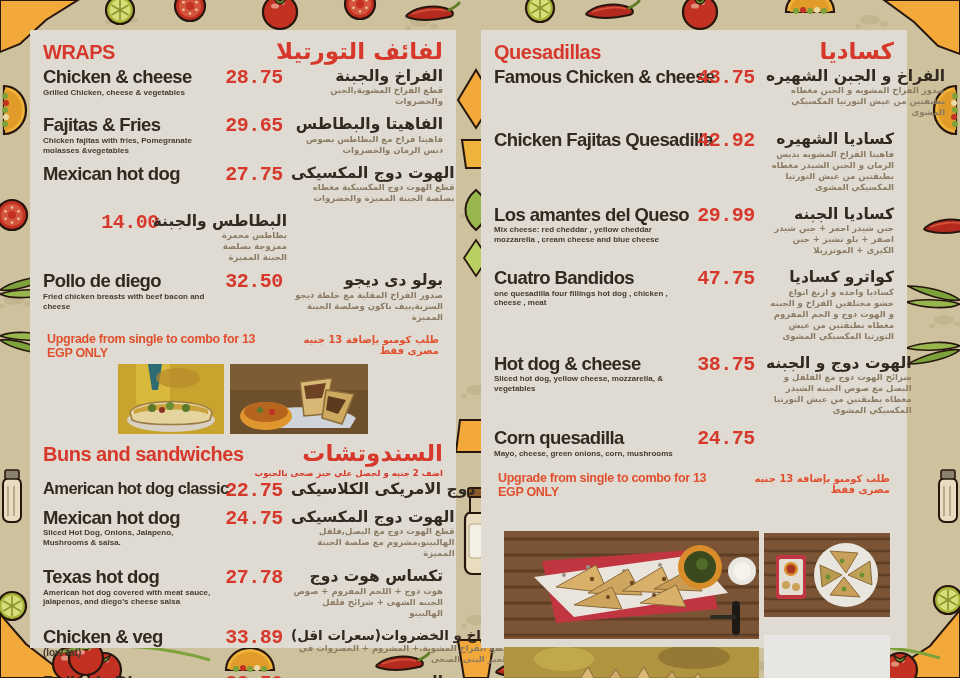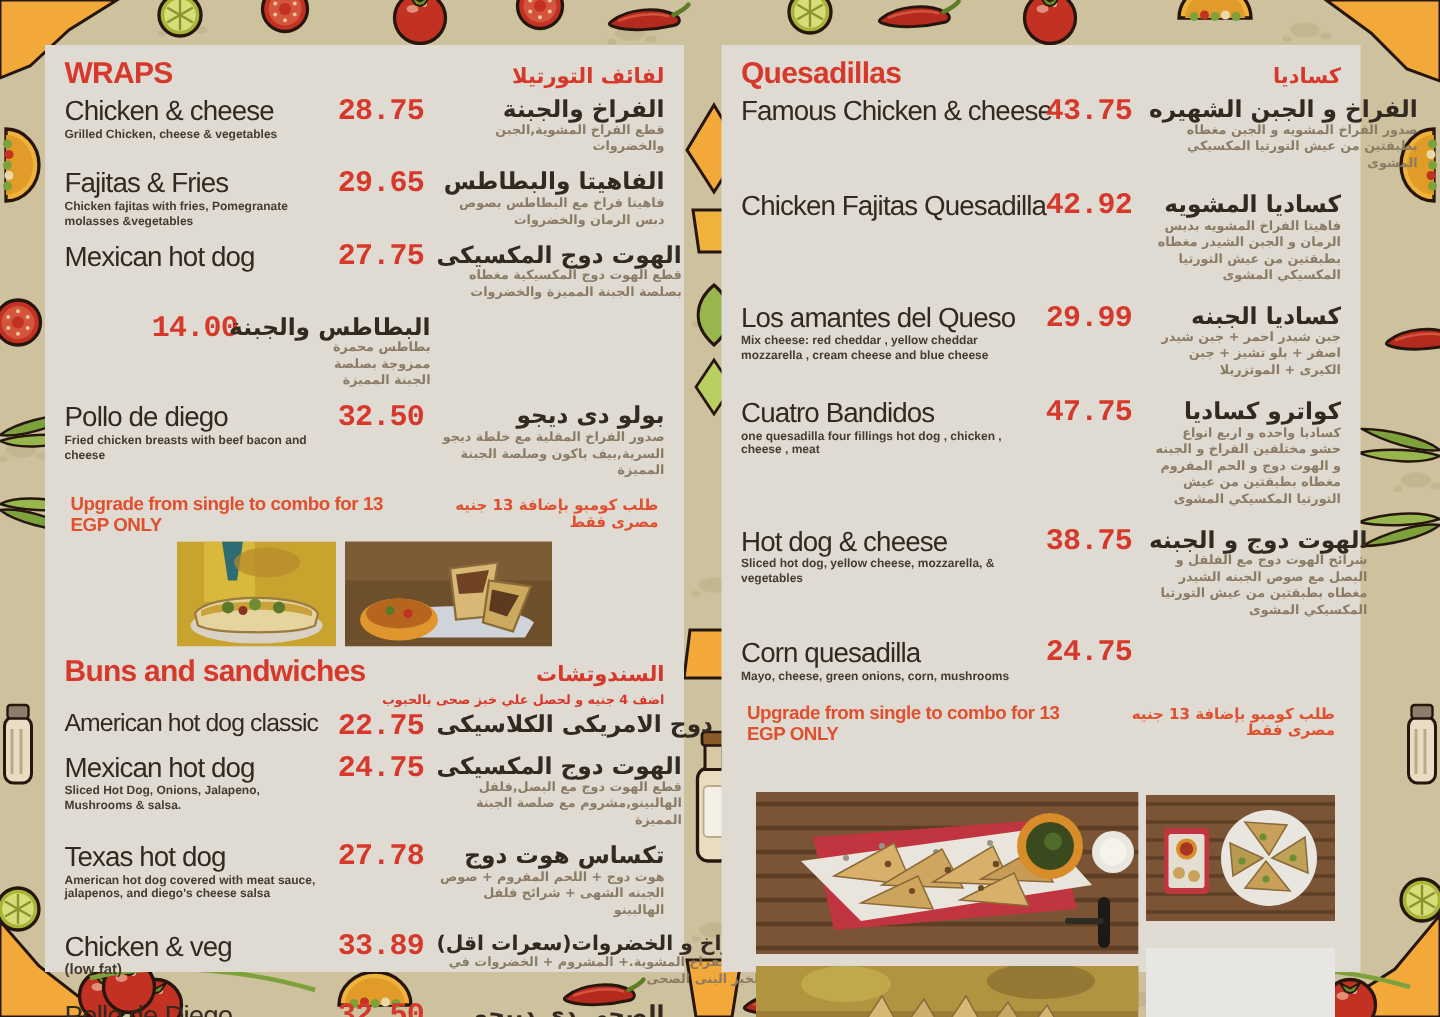--- a/index.html
+++ b/index.html
@@ -10,27 +10,27 @@
   .border-art { position:absolute; inset:0; z-index:0; }
 
   
   .panel { position:absolute; top:30px; width:426px; height:618px; background:#dfdbd2;
            padding:8px 13px 6px 13px; z-index:2; }
   .panel-left { left:30px; }
   .panel-right { left:481px; }
 
   .sec-head { display:flex; justify-content:space-between; align-items:baseline; margin-bottom:4px; }
   .sec-title-en { color:#d6392b; font-size:20px; font-weight:bold; letter-spacing:-0.5px; }
-  .sec-title-ar { color:#d6392b; font-size:14px; font-weight:bold; font-family:"DejaVu Sans", sans-serif; }
+  .sec-title-ar { color:#d6392b; font-size:23px; font-weight:bold; font-family:"DejaVu Sans", sans-serif; }
   .sec-sub-ar { color:#d6392b; font-size:8.5px; font-weight:bold; text-align:right; direction:rtl;
                 font-family:"DejaVu Sans", sans-serif; margin:-2px 0 3px 0; }
 
   .item { display:grid; grid-template-columns:174px 66px 1fr; column-gap:4px; margin-bottom:9px; align-items:start; }
   .panel-right .item { grid-template-columns:192px 72px 1fr; margin-bottom:13px; }
-  .nm  { font-size:18.5px; font-weight:normal; color:#322a21; letter-spacing:-0.6px; line-height:0.95; white-space:nowrap; }
+  .nm  { font-size:18.5px; font-weight:bold; color:#322a21; letter-spacing:-0.6px; line-height:0.95; white-space:nowrap; }
   .dsc { font-size:8px; font-weight:bold; color:#473b2f; line-height:1.2; margin-top:2px; }
   .prc { font-size:20px; font-weight:bold; color:#d6392b; letter-spacing:-0.5px; text-align:center; line-height:0.95;font-family:Liberation Mono, monospace; }
   .arb { direction:rtl; text-align:right; font-family:"DejaVu Sans", sans-serif; }
   .arb .nm-ar  { font-size:15.5px; font-weight:bold; color:#322a21; line-height:1.05; white-space:nowrap; }
   .arb .dsc-ar { font-size:8.5px; font-weight:bold; color:#8c7b64; line-height:1.3; margin-top:1px; }
 
   .upgrade { display:flex; justify-content:flex-end; align-items:baseline; margin:2px 4px 4px 4px; }
   .up-en { color:#e0502f; font-size:12.5px; font-weight:bold; letter-spacing:-0.3px; }
   .up-ar { color:#e0502f; font-size:10px; font-weight:bold; direction:rtl; font-family:"DejaVu Sans", sans-serif; }
 
@@ -306,21 +306,21 @@
       <path d="M74,22 L96,19 L92,34 L76,35 Z" fill="#6e4222"></path>
       <path d="M96,26 L124,30 L112,60 L92,54 Z" fill="#cda960" stroke="#8a6a38" stroke-width="1.5"></path>
       <path d="M98,32 L116,36 L108,50 L96,46 Z" fill="#5c3a1e"></path>
     </svg>
   </div>
 
   <div class="sec-head">
     <span class="sec-title-en">Buns and sandwiches</span>
     <span class="sec-title-ar" dir="rtl">السندوتشات</span>
   </div>
-  <div class="sec-sub-ar">اضف 4 جنيه و لحصل علي خبز صحى بالحبوب</div>
+  <div class="sec-sub-ar">اضف 2 جنيه و لحصل علي خبز صحى بالحبوب</div>
 
   <div class="item">
     <div>
           <div class="nm" style="font-size:16.5px">American hot dog classic</div>
         </div>
     <div class="prc">22.75</div>
     <div class="arb">
           <div class="nm-ar">الهوت دوج الامريكى الكلاسيكى</div>
         </div>
   </div>
@@ -392,21 +392,21 @@
          <div class="dsc-ar">صدور الفراخ المشويه و الجبن مغطاه بطبقتين من عيش التورتيا المكسيكي المشوى</div>
         </div>
   </div>
 
   <div class="item">
     <div>
           <div class="nm">Chicken Fajitas Quesadilla</div>
         </div>
     <div class="prc">42.92</div>
     <div class="arb">
-          <div class="nm-ar">كساديا المشويه</div>
+          <div class="nm-ar">كساديا الشهيره</div>
          <div class="dsc-ar">فاهيتا الفراخ المشويه بدبس الرمان و الجبن الشيدر مغطاه بطبقتين من عيش التورتيا المكسيكي المشوى</div>
         </div>
   </div>
 
   <div class="item">
     <div>
           <div class="nm">Los amantes del Queso</div>
          <div class="dsc">Mix cheese: red cheddar , yellow cheddar mozzarella , cream cheese and blue cheese</div>
         </div>
     <div class="prc">29.99</div>

